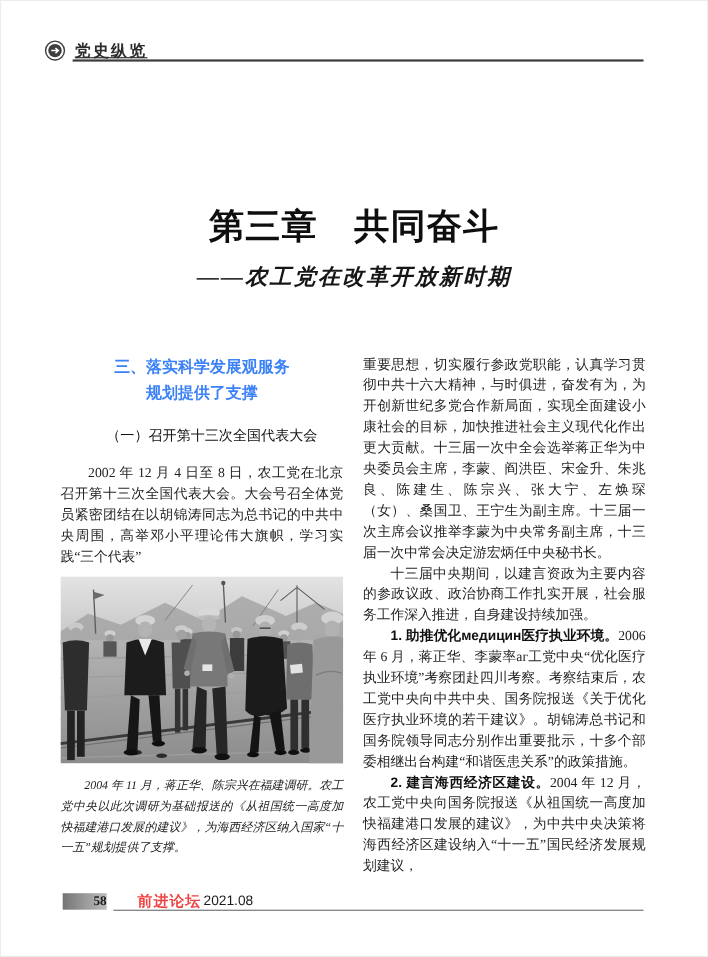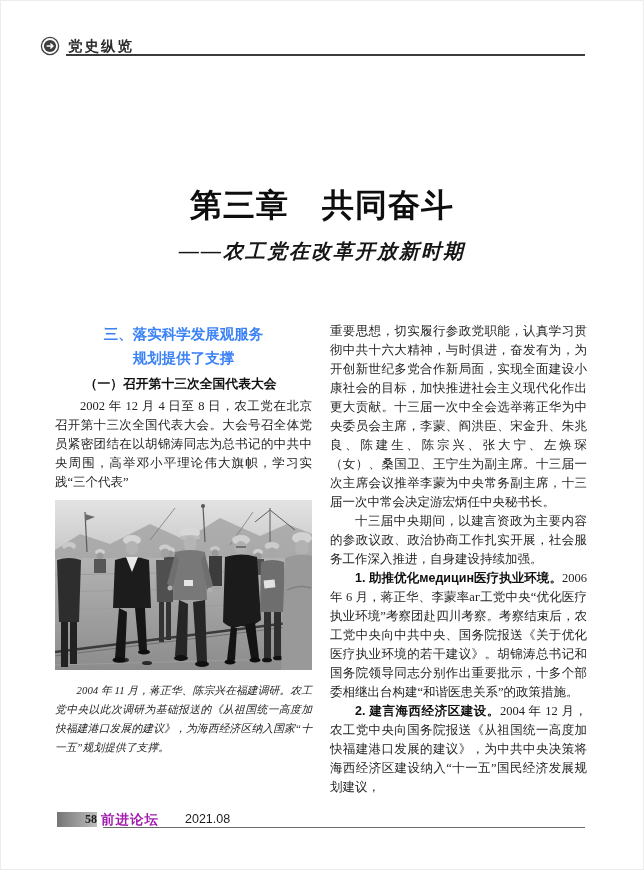--- a/index.html
+++ b/index.html
@@ -2,53 +2,53 @@
 <html><head>
 <meta charset="utf-8">
 <style>
   html,body{margin:0;padding:0;background:#fff;}
   .page{
     position:relative;width:644px;height:870px;background:#ffffff;overflow:hidden;
     font-family:"Liberation Serif","DejaVu Serif",serif;color:#1f1f1f;
     box-shadow:inset 0 0 0 1px #ececec;
   }
   
-  .hdr{position:absolute;left:40px;top:36px;display:flex;align-items:center;}
+  .hdr{position:absolute;left:40px;top:36px;display:flex;align-items:center;text-decoration:underline;}
   .hdr-icon{width:20px;height:20px;margin-right:8px;}
   .hdr-label{font-family:"Liberation Sans","DejaVu Sans",sans-serif;font-weight:bold;
     font-size:14.5px;color:#2d2d2d;letter-spacing:2px;}
   .hdr-rule{position:absolute;left:66px;top:54px;width:519px;height:2px;background:#3c3c3c;}
   
   .chapter{position:absolute;left:0;top:184px;width:644px;text-align:center;
     font-family:"Liberation Sans","DejaVu Sans",sans-serif;font-weight:900;
     font-size:32px;color:#0e0e0e;letter-spacing:1px;margin:0;}
   .subtitle{position:absolute;left:0;top:238px;width:644px;text-align:center;
     font-style:italic;font-weight:bold;font-size:20px;color:#161616;letter-spacing:2px;margin:0;}
   
   .columns{position:absolute;left:55px;top:322px;width:533px;display:flex;gap:18px;}
   .col{width:257px;font-size:12.5px;line-height:19px;text-align:justify;text-justify:inter-ideograph;}
   .sec-h{font-family:"Liberation Sans","DejaVu Sans",sans-serif;font-weight:bold;
     font-size:14.5px;line-height:24px;text-align:center;margin:0 0 4px 0;color:#3b82f6;}
-  .sub-h{font-family:"Liberation Sans","DejaVu Sans",sans-serif;font-weight:bold;
-    font-size:12.8px;line-height:19px;text-indent:2em;margin:4px;color:#111;}
+  .sub-h{font-family:"Liberation Sans","DejaVu Sans",sans-serif;font-weight:normal;
+    font-size:12.8px;line-height:19px;text-indent:2em;margin:16px;color:#111;}
   .para{margin:0;text-indent:2em;}
   .para.cont{text-indent:0;}
   .lead{font-family:"Liberation Sans","DejaVu Sans",sans-serif;font-weight:bold;color:#111;}
   
   .photo{margin:8px 0 0 0;width:257px;height:170px;display:block;}
   .caption{margin:11px 0 0 0;font-style:italic;font-size:10.8px;line-height:19px;
     text-indent:2em;color:#222;}
   
   .ftr{position:absolute;left:57px;top:811px;width:531px;height:20px;}
   .ftr-rule{position:absolute;left:46px;top:16px;width:482px;height:1.3px;background:#6b6b6b;}
   .pageno{position:absolute;left:0;top:1px;width:40px;height:15px;line-height:15px;
     text-align:right;font-weight:bold;font-size:12px;color:#1c1c1c;
     background:linear-gradient(90deg,#757575,#bdbdbd);}
-  .journal{position:absolute;left:44px;top:0;font-family:Liberation Mono, monospace;
-    font-weight:bold;font-size:13.5px;color:#a21caf;letter-spacing:1px;}
+  .journal{position:absolute;left:68px;top:0;font-family:Liberation Mono, monospace;
+    font-weight:bold;font-size:13.5px;color:#ef4444;letter-spacing:1px;}
   .issue{position:absolute;left:128px;top:1px;font-family:"Liberation Sans","DejaVu Sans",sans-serif;
     font-size:12.5px;color:#1c1c1c;}
 </style>
 </head>
 <body>
 
 <div class="page">
 
   <div class="hdr">
     <span class="hdr-icon">

